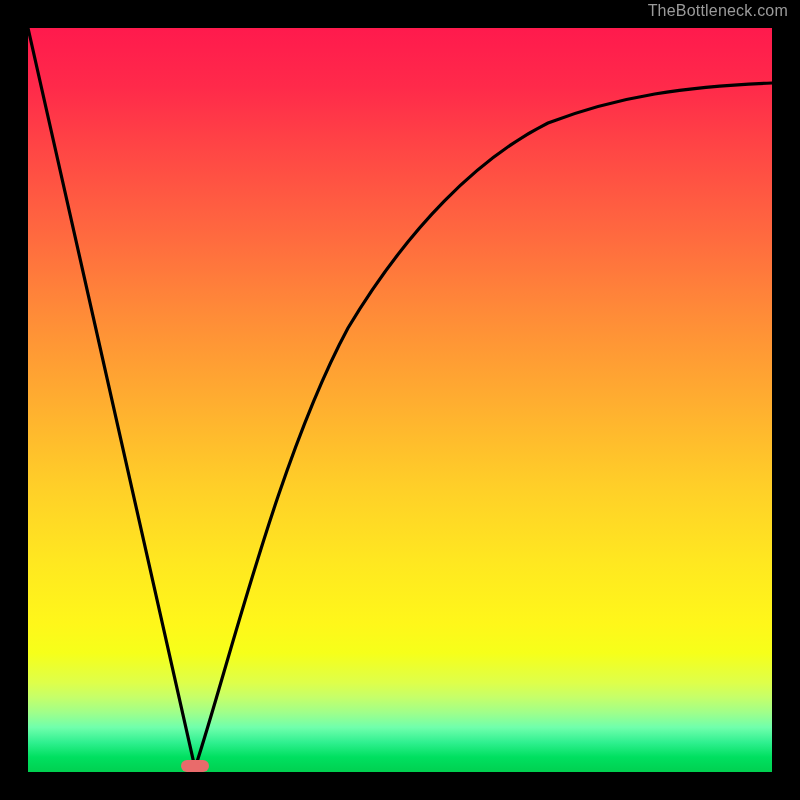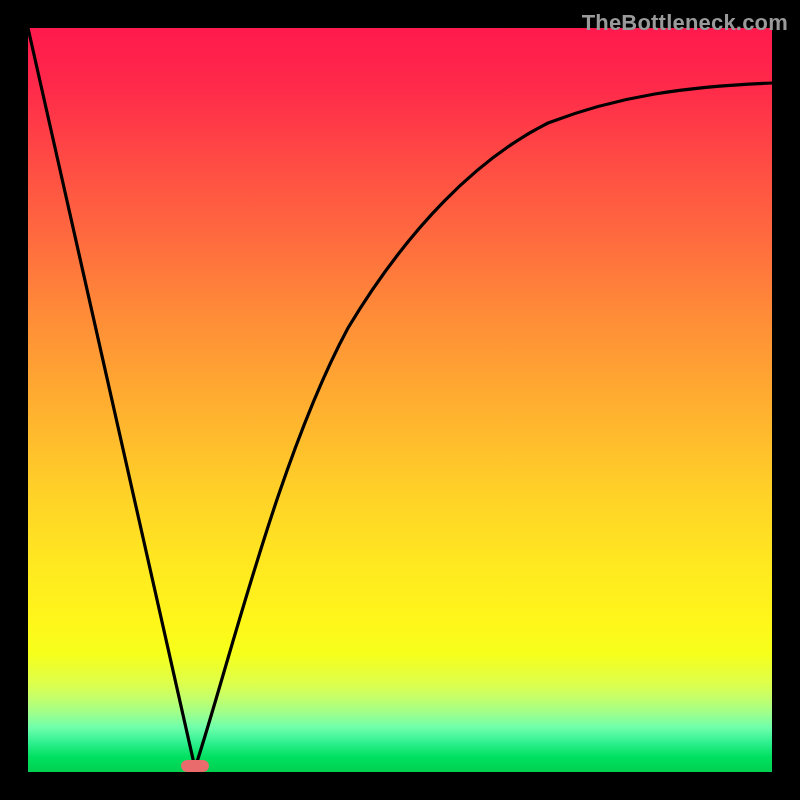--- a/index.html
+++ b/index.html
@@ -35,24 +35,23 @@
       #30f090 96%,
       #00e060 98%,
       #00d050 100%
     );
   }
   .watermark {
     position: absolute;
     top: 2px;
     right: 12px;
     color: #9a9a9a;
-    font-size: 22px;
-    font-weight: 700;
+    font-size: 16px;
+    font-weight: 400;
     letter-spacing: 0.2px;
-    margin-top: 8px;
   }
   svg.curve {
     position: absolute;
     left: 0;
     top: 0;
     width: 100%;
     height: 100%;
     overflow: visible;
   }
   .marker {

